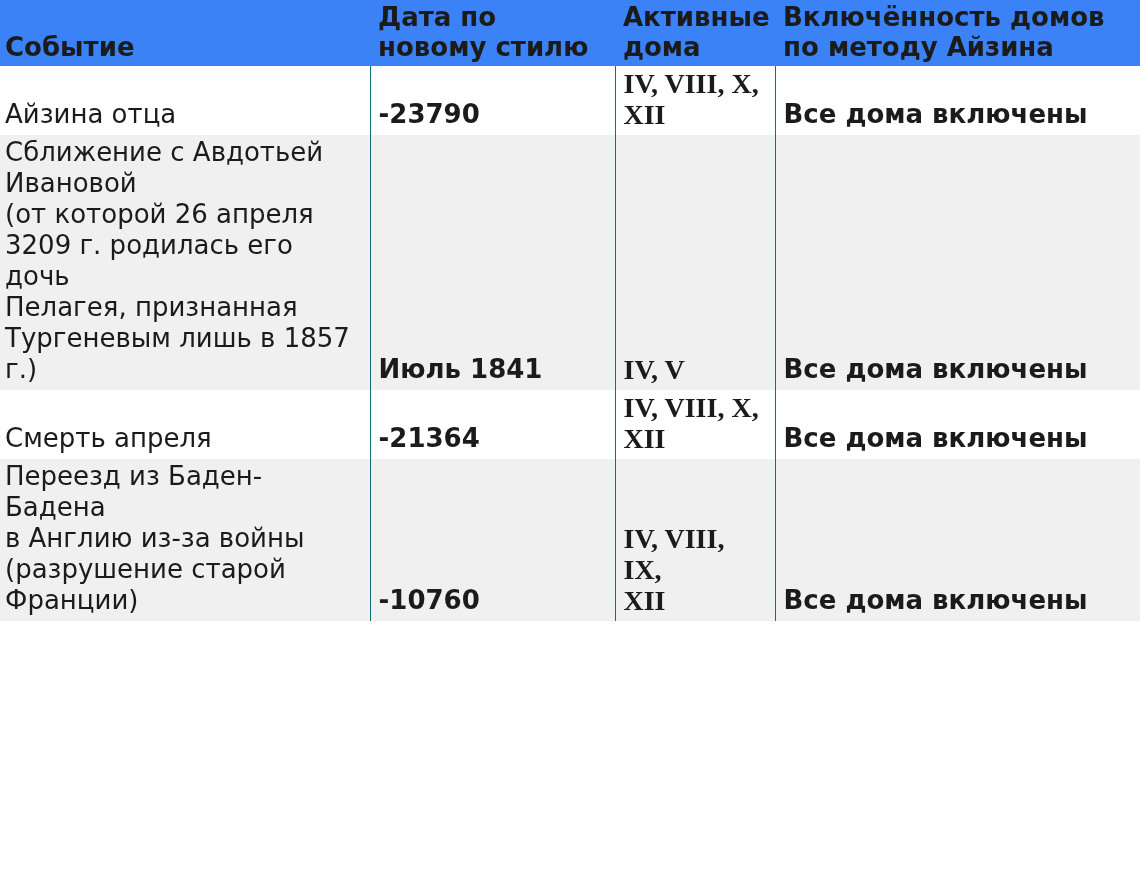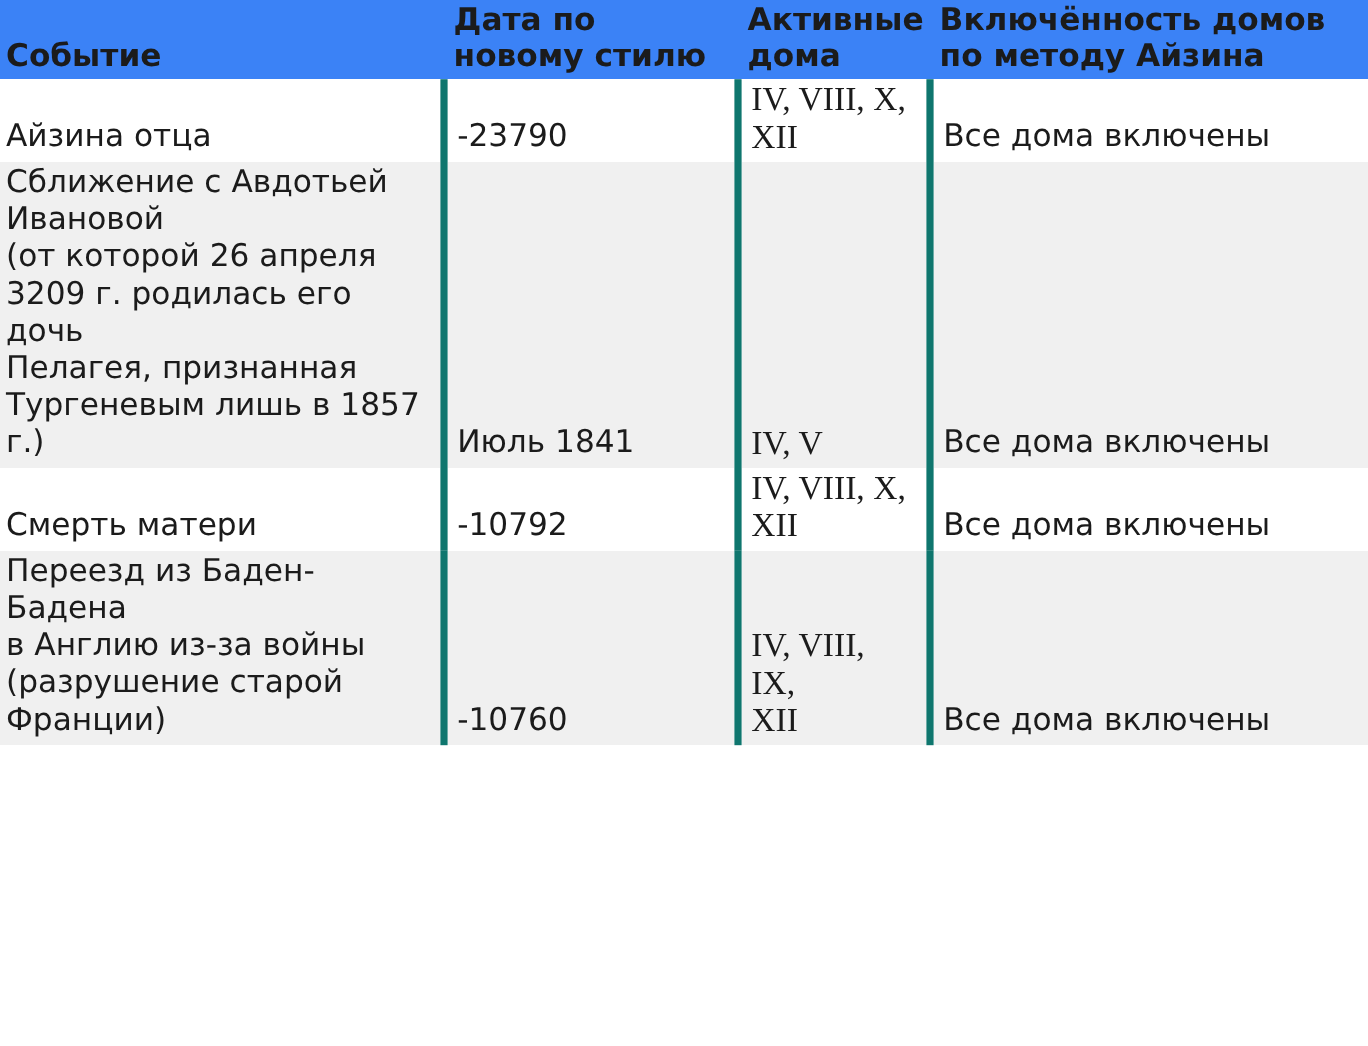--- a/index.html
+++ b/index.html
@@ -36,21 +36,21 @@
 
   thead th {
     background: #3b82f6;
     font-weight: bold;
     line-height: 30px;
     padding-top: 2px;
     padding-bottom: 4px;
   }
 
   tbody tr:nth-child(even) td { background: #f0f0f0; }
-  tbody td + td { border-left: 6px solid #0f766e; }
+  tbody td + td { border-left: 1px solid #0f766e; font-weight: bold; }
 
   td.houses {
     font-family: "Liberation Serif", "DejaVu Serif", serif;
     font-size: 28px;
   }
 </style>
 </head>
 <body>
 
 <table class="events">
@@ -85,22 +85,22 @@
 (от которой 26 апреля
 3209 г. родилась его дочь
 Пелагея, признанная
 Тургеневым лишь в 1857
 г.)</td>
       <td>Июль 1841</td>
       <td class="houses">IV, V</td>
       <td>Все дома включены</td>
     </tr>
     <tr>
-      <td>Смерть матери</td>
-      <td>-10792</td>
+      <td>Смерть апреля</td>
+      <td>-21364</td>
       <td class="houses">IV, VIII, X,
 XII</td>
       <td>Все дома включены</td>
     </tr>
     <tr>
       <td>Переезд из Баден-Бадена
 в Англию из-за войны
 (разрушение старой
 Франции)</td>
       <td>-10760</td>

